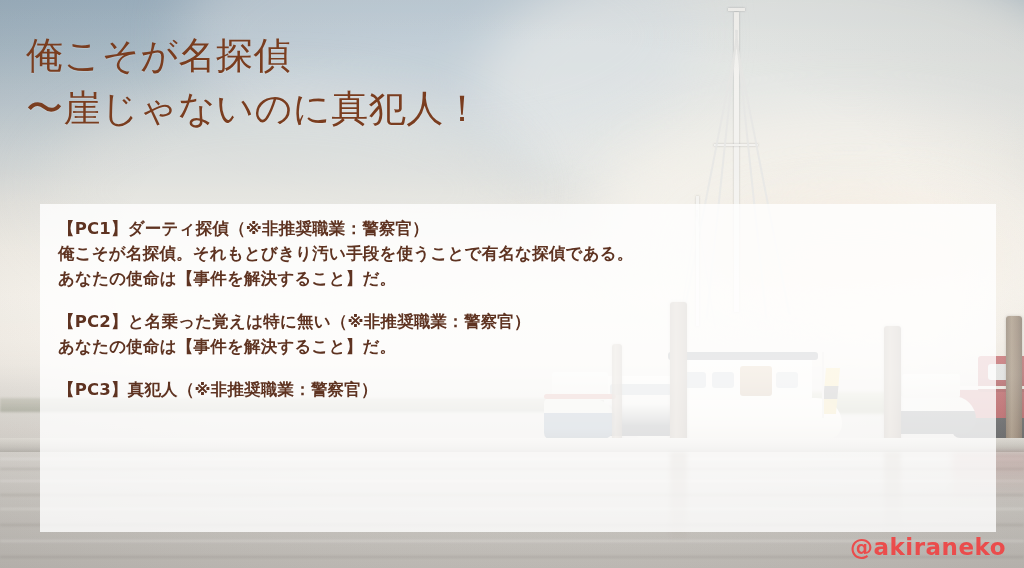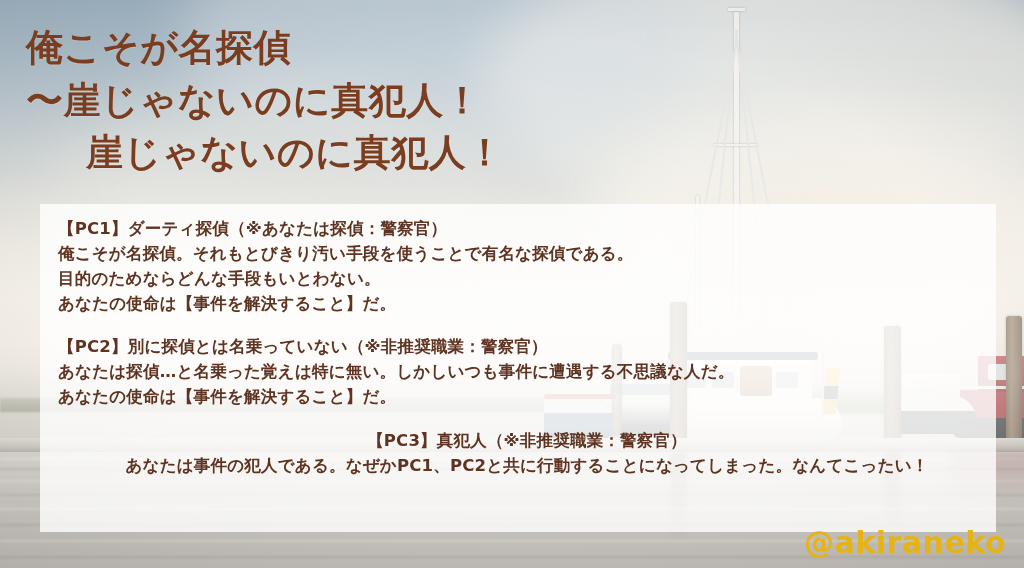--- a/index.html
+++ b/index.html
@@ -124,24 +124,24 @@
   .vignette {
     position: absolute; inset: 0;
     background: radial-gradient(ellipse at 52% 48%, rgba(0,0,0,0) 55%, rgba(60,55,50,.10) 100%);
     pointer-events: none;
   }
 
   
   .title-block {
     position: absolute;
     left: 26px;
-    top: 22px;
+    top: 30px;
     width: 560px;
     color: #7a3d1f;
-    font-weight: 700;
+    font-weight: 400;
     font-size: 37px;
     line-height: 1.42;
     letter-spacing: .5px;
     text-shadow: 0 1px 1px rgba(255,255,255,.18);
     white-space: nowrap;
   }
   .title-line { display: block; }
   .title-line.l2 { text-indent: 0; }
   .title-line.l3 { text-indent: 60px; }
 
@@ -150,37 +150,37 @@
     position: absolute;
     left: 40px;
     top: 204px;
     width: 956px;
     height: 328px;
     background: rgba(255,255,255,.80);
     box-sizing: border-box;
     padding: 12px 0 0 18px;
   }
   .pc-block { margin-bottom: 18px; }
-  .pc-block:last-child { margin-bottom: 0; text-align: center; }
+  .pc-block:last-child { margin-bottom: 0; }
   .pc-line {
     color: #5e3321;
     font-weight: 700;
     font-size: 16.5px;
     line-height: 1.52;
     letter-spacing: .2px;
     white-space: nowrap;
   }
 
   
   .watermark {
     position: absolute;
     right: 18px;
     bottom: 8px;
-    color: #eab308;
-    font-size: 30px;
+    color: #ef4444;
+    font-size: 23px;
     font-weight: 700;
     letter-spacing: .5px;
     opacity: .92;
   }
 </style>
 </head>
 <body>
 
 <div id="stage">
 
@@ -274,40 +274,36 @@
                   background:linear-gradient(to bottom,rgba(140,60,60,.30),rgba(140,60,60,0)); filter:blur(3px);"></div>
     </div>
 
     <div class="haze"></div>
     <div class="vignette"></div>
   </div>
 
   <div class="title-block">
     <span class="title-line l1">俺こそが名探偵</span>
     <span class="title-line l2">〜崖じゃないのに真犯人！</span>
-    <span class="title-line l3">崖じゃないのに真犯人！</span>
   </div>
 
   <div class="panel">
 
     <div class="pc-block">
-      <div class="pc-line">【PC1】ダーティ探偵（※あなたは探偵：警察官）</div>
+      <div class="pc-line">【PC1】ダーティ探偵（※非推奨職業：警察官）</div>
       <div class="pc-line">俺こそが名探偵。それもとびきり汚い手段を使うことで有名な探偵である。</div>
-      <div class="pc-line">目的のためならどんな手段もいとわない。</div>
       <div class="pc-line">あなたの使命は【事件を解決すること】だ。</div>
     </div>
 
     <div class="pc-block">
-      <div class="pc-line">【PC2】別に探偵とは名乗っていない（※非推奨職業：警察官）</div>
-      <div class="pc-line">あなたは探偵…と名乗った覚えは特に無い。しかしいつも事件に遭遇する不思議な人だ。</div>
+      <div class="pc-line">【PC2】と名乗った覚えは特に無い（※非推奨職業：警察官）</div>
       <div class="pc-line">あなたの使命は【事件を解決すること】だ。</div>
     </div>
 
     <div class="pc-block">
       <div class="pc-line">【PC3】真犯人（※非推奨職業：警察官）</div>
-      <div class="pc-line">あなたは事件の犯人である。なぜかPC1、PC2と共に行動することになってしまった。なんてこったい！</div>
     </div>
 
   </div>
 
   <div class="watermark">@akiraneko</div>
 
 </div>
 
 </body></html>

